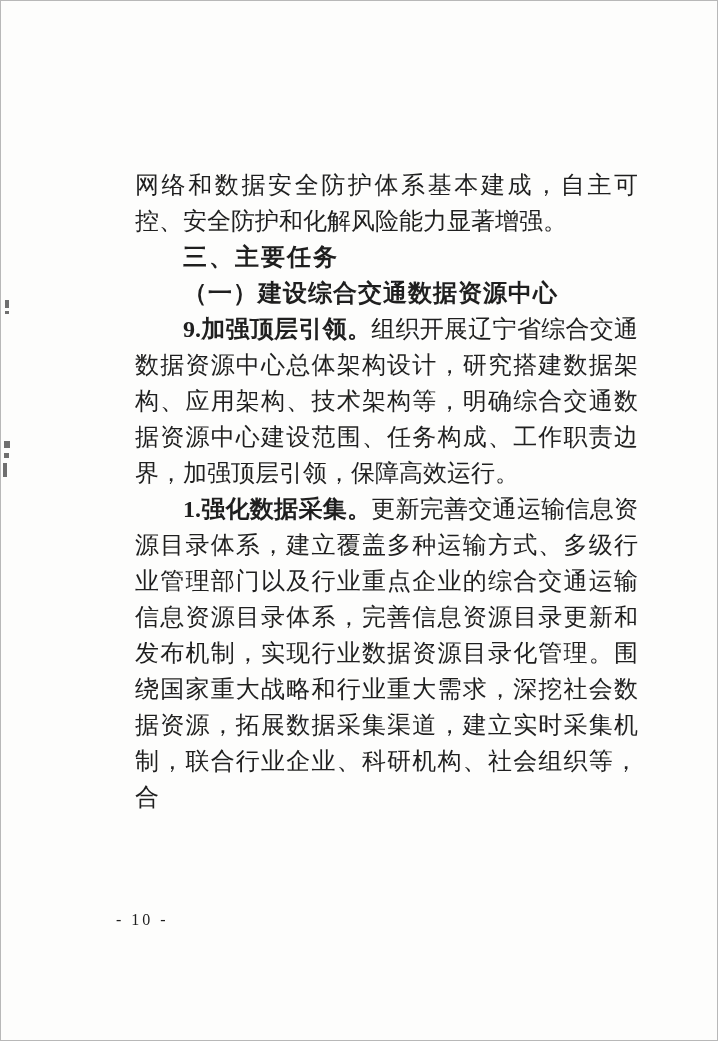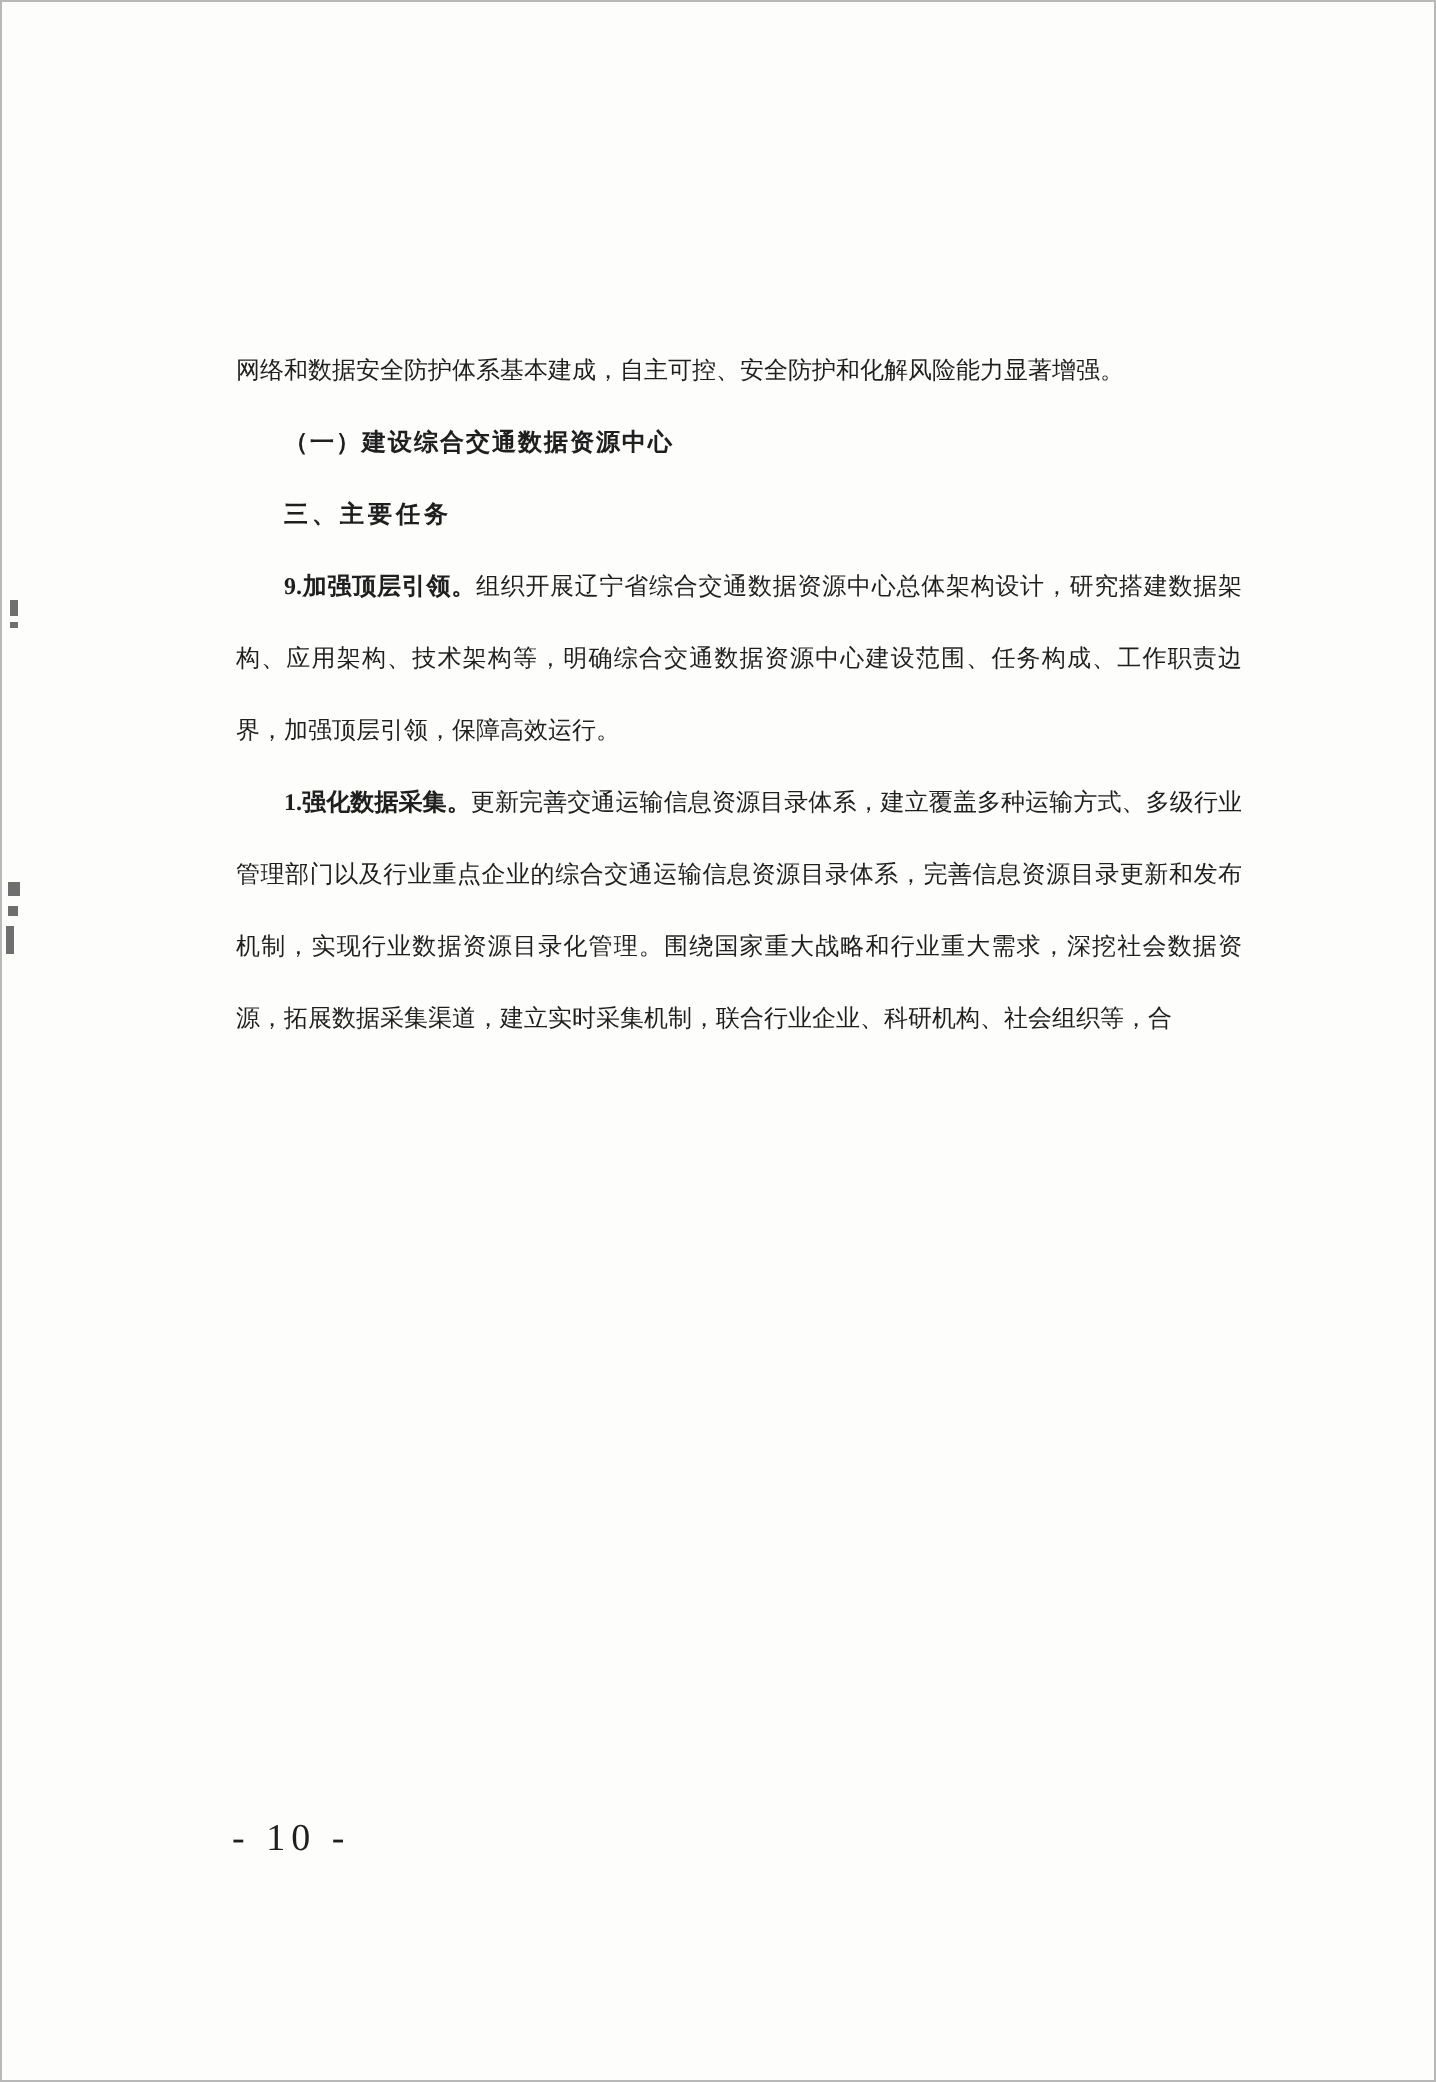--- a/index.html
+++ b/index.html
@@ -12,23 +12,23 @@
   body{background:#e9e9e9;font-family:"Liberation Serif","DejaVu Serif",serif;}
   .page{
     position:relative;
     width:716px;height:1039px;
     background:var(--bg);
     border:1px solid var(--page-border);
     overflow:hidden;
   }
   .content{
     position:absolute;
-    left:117px;top:166px;width:503px;
+    left:134px;top:166px;width:503px;
     color:var(--ink);
-    font-size:12px;
+    font-size:24px;
     line-height:36px;
     text-align:justify;
     text-justify:inter-character;
     text-align-last:left;
   }
   .para{margin:0;text-indent:2em;}
   .para.no-indent{text-indent:0;}
   .lead{font-weight:bold;}
   .heading-main .lead{
     font-family:"Liberation Sans","DejaVu Sans",sans-serif;
@@ -36,21 +36,21 @@
     letter-spacing:2px;
   }
   .heading-sub .lead{
     font-weight:bold;
     letter-spacing:1px;
   }
   .page-number{
     position:absolute;
     left:115px;top:905px;
     color:var(--ink);
-    font-size:19px;
+    font-size:16px;
     letter-spacing:3px;
     line-height:28px;
   }
   .speck{
     position:absolute;
     background:var(--speck);
   }
   .speck-1a{left:4px;top:299px;width:4px;height:8px;}
   .speck-1b{left:4px;top:310px;width:4px;height:3px;}
   .speck-2{left:3px;top:440px;width:6px;height:7px;}
@@ -68,26 +68,26 @@
   <span class="speck speck-3"></span>
   <span class="speck speck-4"></span>
 
   <div class="content">
 
     <p class="para no-indent">
       <span class="body-text">网络和数据安全防护体系基本建成，自主可控、安全防护和化解风险能力显著增强。</span>
     </p>
 
 
+    <p class="para heading-main">
+      <span class="lead">三、主要任务</span>
+    </p>
+
     <p class="para heading-sub">
       <span class="lead">（一）建设综合交通数据资源中心</span>
-    </p>
-
-    <p class="para heading-main">
-      <span class="lead">三、主要任务</span>
     </p>
 
     <p class="para">
       <span class="lead">9.加强顶层引领。</span><span class="body-text">组织开展辽宁省综合交通数据资源中心总体架构设计，研究搭建数据架构、应用架构、技术架构等，明确综合交通数据资源中心建设范围、任务构成、工作职责边界，加强顶层引领，保障高效运行。</span>
     </p>
 
 
     <p class="para">
       <span class="lead">1.强化数据采集。</span><span class="body-text">更新完善交通运输信息资源目录体系，建立覆盖多种运输方式、多级行业管理部门以及行业重点企业的综合交通运输信息资源目录体系，完善信息资源目录更新和发布机制，实现行业数据资源目录化管理。围绕国家重大战略和行业重大需求，深挖社会数据资源，拓展数据采集渠道，建立实时采集机制，联合行业企业、科研机构、社会组织等，合</span>
     </p>

